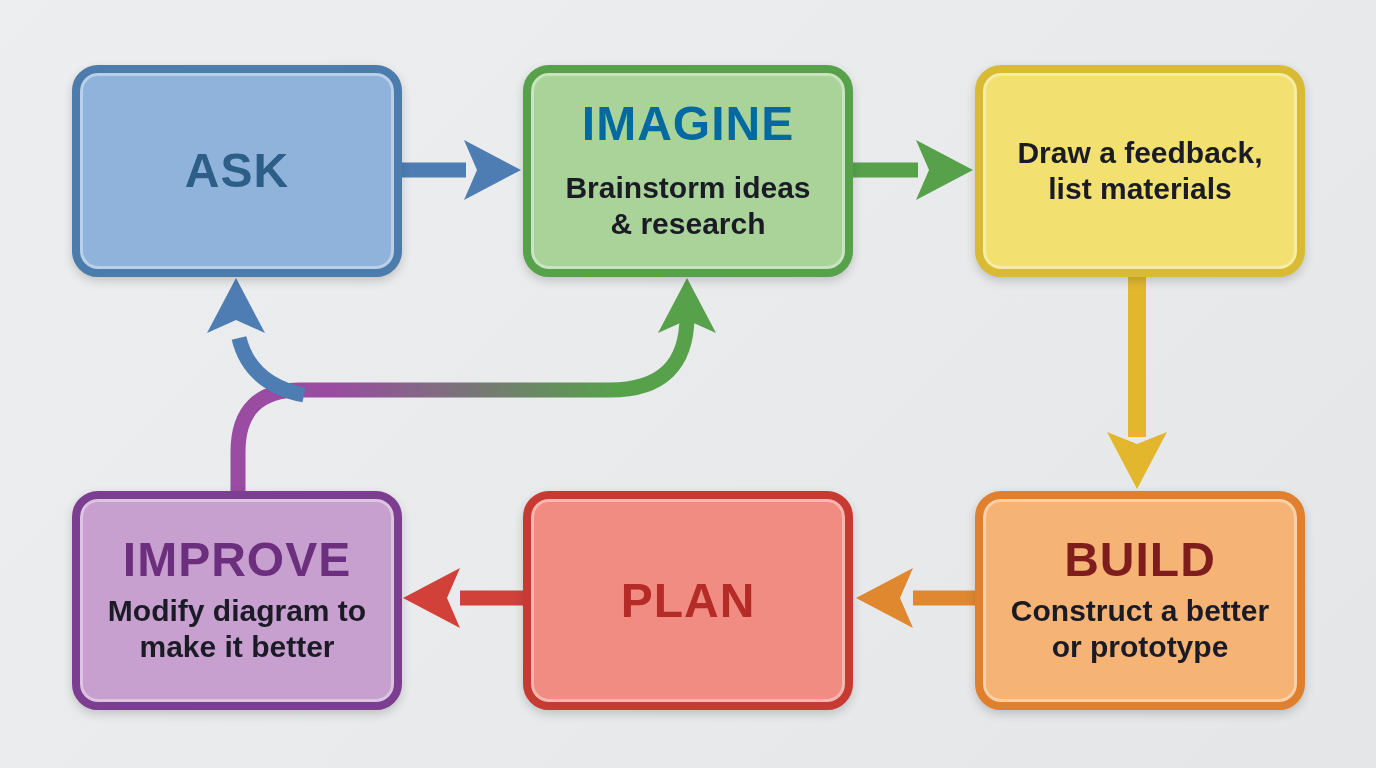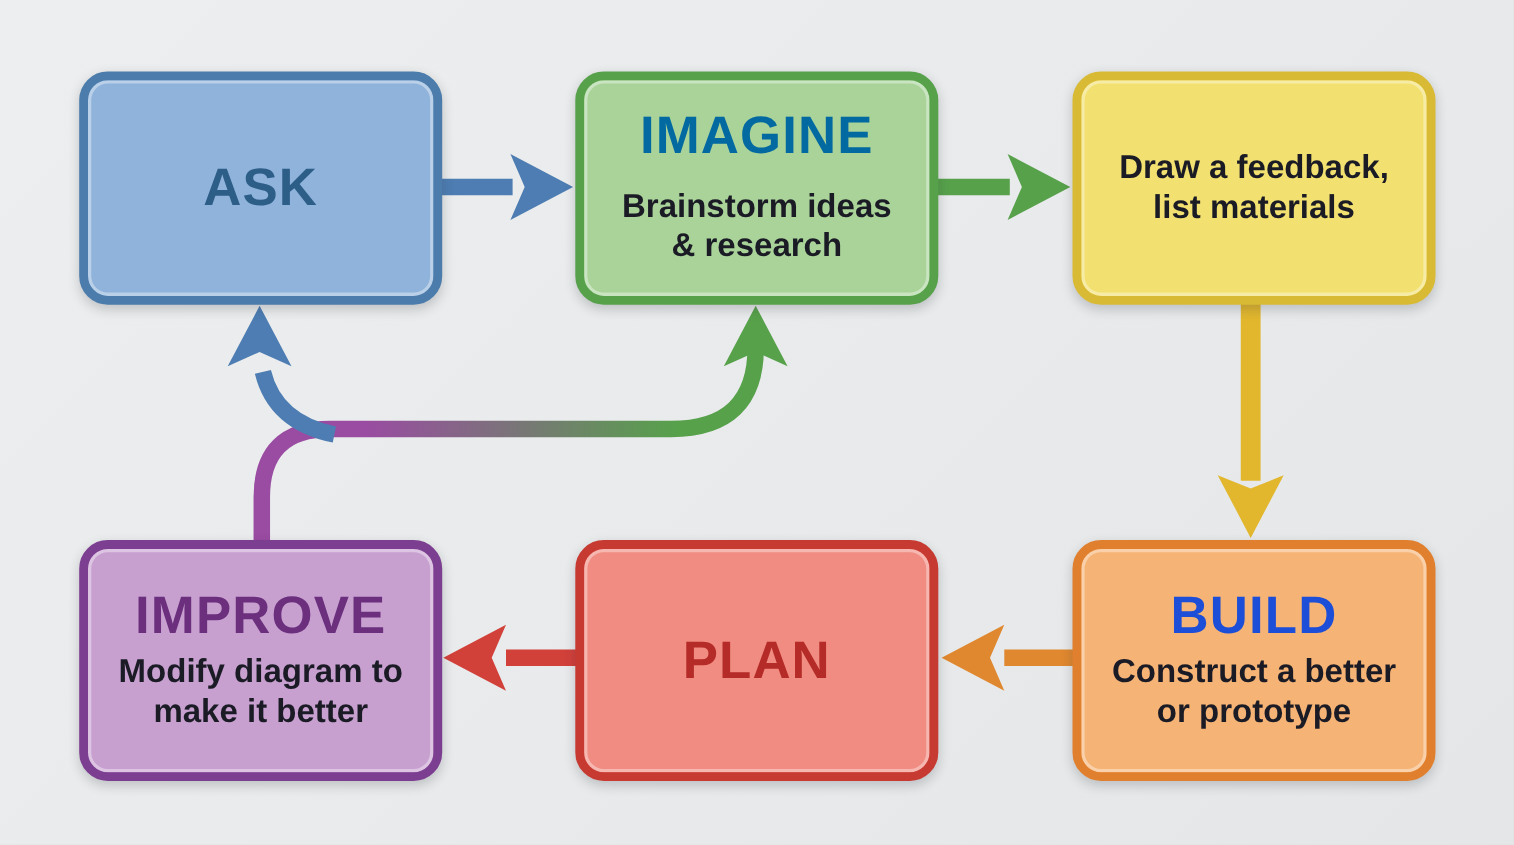--- a/index.html
+++ b/index.html
@@ -96,18 +96,18 @@
     <h2 class="box-title" style="color: rgb(107, 47, 125);">IMPROVE</h2>
     <p class="box-body" style="color: rgb(27, 27, 38);">Modify diagram to
 make it better</p>
   </div>
 
   <div class="box row2 col2" style="background: rgb(240, 140, 130); border-color: rgb(198, 58, 50);">
     <h2 class="box-title" style="color: rgb(181, 43, 40);">PLAN</h2>
   </div>
 
   <div class="box row2 col3" style="background: rgb(245, 180, 118); border-color: rgb(224, 128, 46);">
-    <h2 class="box-title" style="color: #1d4ed8;">BUILD</h2>
+    <h2 class="box-title" style="color: #7f1d1d;">BUILD</h2>
     <p class="box-body" style="color: rgb(27, 27, 38);">Construct a better
 or prototype</p>
   </div>
 
 </div>
 
 </body></html>

